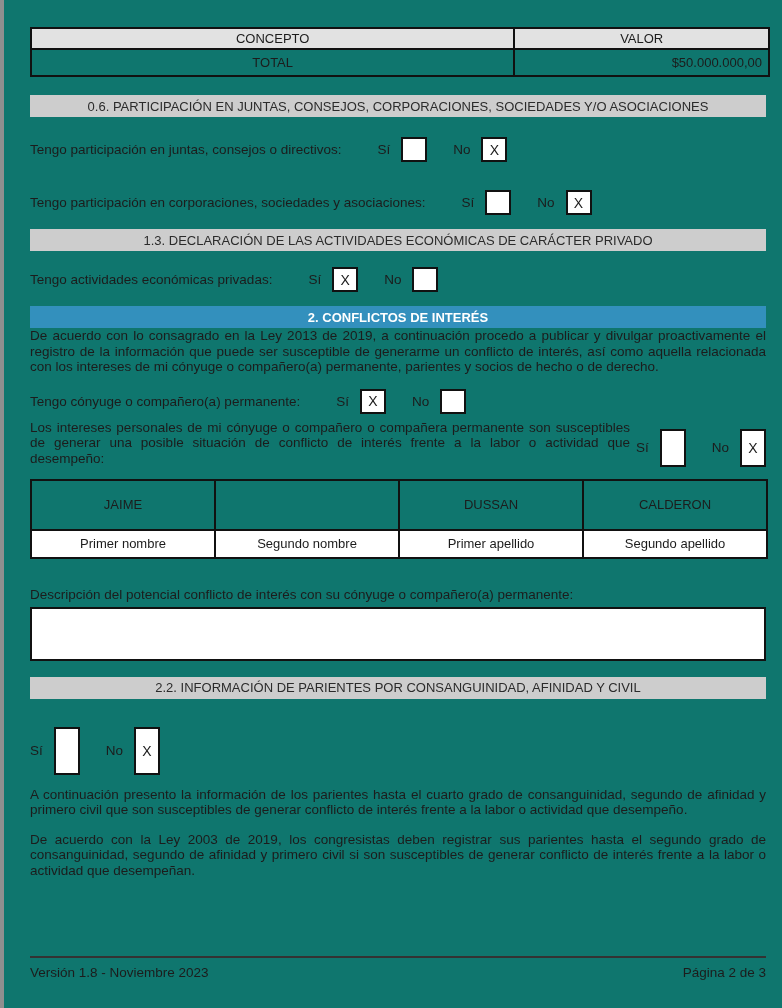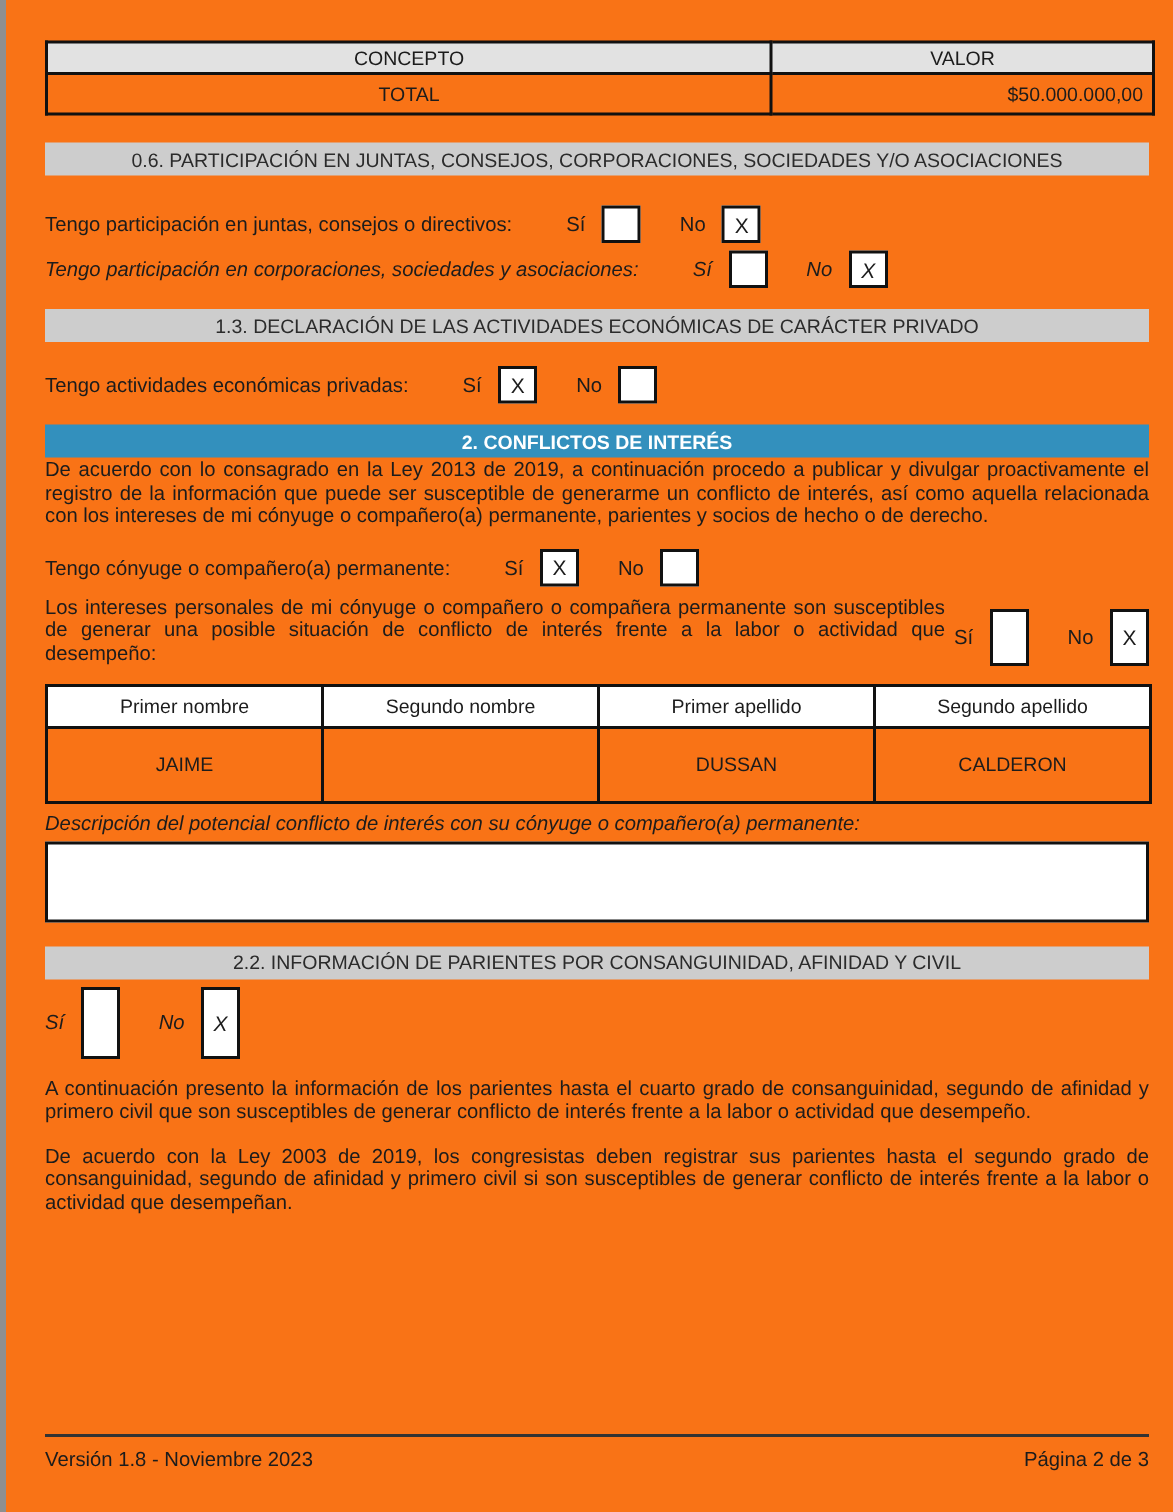--- a/index.html
+++ b/index.html
@@ -1,18 +1,18 @@
 <!DOCTYPE html>
 <html><head>
 <meta charset="utf-8">
 <style>
   * { margin:0; padding:0; box-sizing:border-box; }
   html,body { width:782px; background:#ffffff; }
   body { font-family:"Liberation Sans","DejaVu Sans",sans-serif; color:#1c1c1c; }
-  .page { position:relative; width:782px; height:1008px; background:#f97316; overflow:hidden;
+  .page { position:relative; width:782px; height:1008px; background:#0f766e; overflow:hidden;
           display:flex; flex-direction:column; }
   .edge-strip { position:absolute; left:0; top:0; width:4px; height:1008px; background:#8f8f8f; }
   .content { padding:27px 16px 0 30px; display:flex; flex-direction:column; flex:1 1 auto; }
 
   
   table.concept { width:740px; border-collapse:collapse; table-layout:fixed; }
   table.concept th, table.concept td { border:2px solid #111; font-size:13px; font-weight:normal; }
   table.concept th { background:#e2e2e2; text-align:center; height:21px; }
   table.concept td { height:27px; }
   .td-center { text-align:center; }
@@ -46,21 +46,21 @@
   table.spouse td { height:50px; }
 
   .desc-label { font-size:13.5px; }
   .desc-box { width:736px; height:54px; border:2px solid #111; background:#fff; }
 
   
   .footer { margin-top:auto; width:736px; margin-left:30px; margin-bottom:28px; }
   .footer-line { border-top:2px solid #333; }
   .footer-row { display:flex; justify-content:space-between; padding-top:7px; font-size:13.5px; }
 
-  .mt18 { margin-top:18px; } .mt20 { margin-top:20px; } .mt13 { margin-top:5px;font-style:italic; }
+  .mt18 { margin-top:18px; } .mt20 { margin-top:20px; } .mt13 { margin-top:28px; }
   .mt14 { margin-top:14px; } .mt16 { margin-top:16px; } .mt3 { margin-top:0; }
   .mt17 { margin-top:17px; } .mt6 { margin-top:6px; } .mt12 { margin-top:12px; }
   .mt5 { margin-top:5px; }
   .ml36 { margin-left:36px; }
 </style>
 </head>
 <body>
 
 <div class="page">
   <div class="edge-strip"></div>
@@ -134,30 +134,30 @@
         <span class="lbl">Sí</span>
         <span class="chk tall"></span>
         <span class="lbl gap-no">No</span>
         <span class="chk tall">X</span>
       </div>
     </div>
 
     <table class="spouse mt12">
       <tbody>
           <tr>
+        <td>JAIME</td>
+        <td></td>
+        <td>DUSSAN</td>
+        <td>CALDERON</td>
+      </tr>
+      <tr>
         <th>Primer nombre</th>
         <th>Segundo nombre</th>
         <th>Primer apellido</th>
         <th>Segundo apellido</th>
-      </tr>
-      <tr>
-        <td>JAIME</td>
-        <td></td>
-        <td>DUSSAN</td>
-        <td>CALDERON</td>
       </tr>
     </tbody>
       </table>
 
     <div class="desc-label mt13">Descripción del potencial conflicto de interés con su cónyuge o compañero(a) permanente:</div>
     <div class="desc-box mt5"></div>
 
     <div class="bar grey mt16">2.2. INFORMACIÓN DE PARIENTES POR CONSANGUINIDAD, AFINIDAD Y CIVIL</div>
 
     <div class="qsplit mt13">

